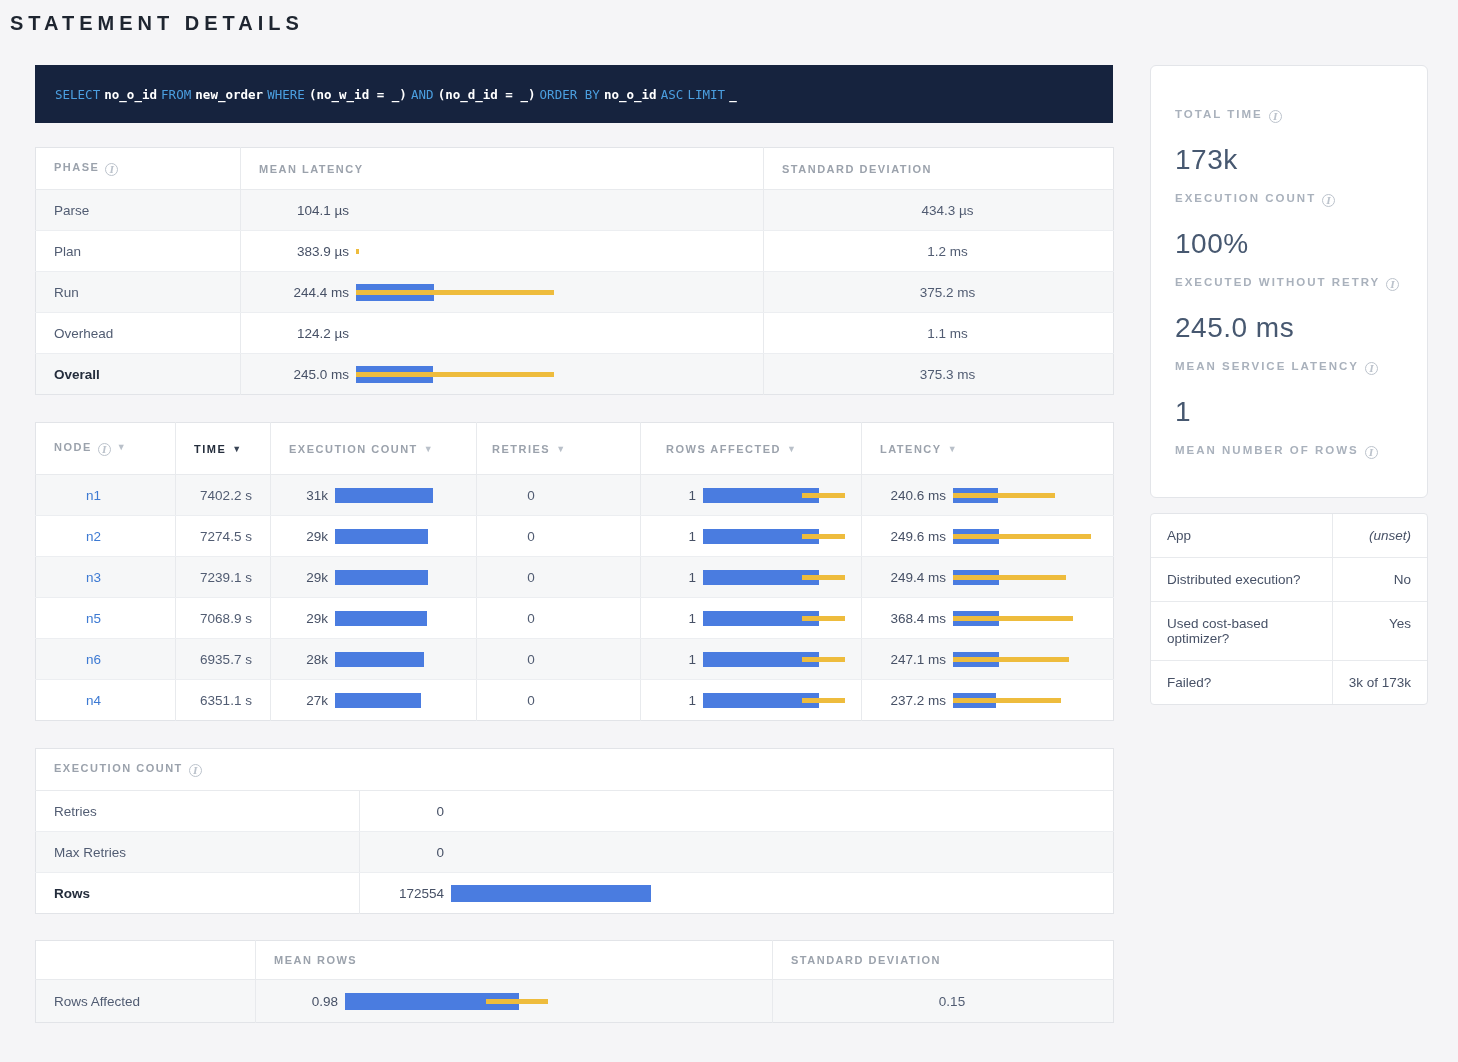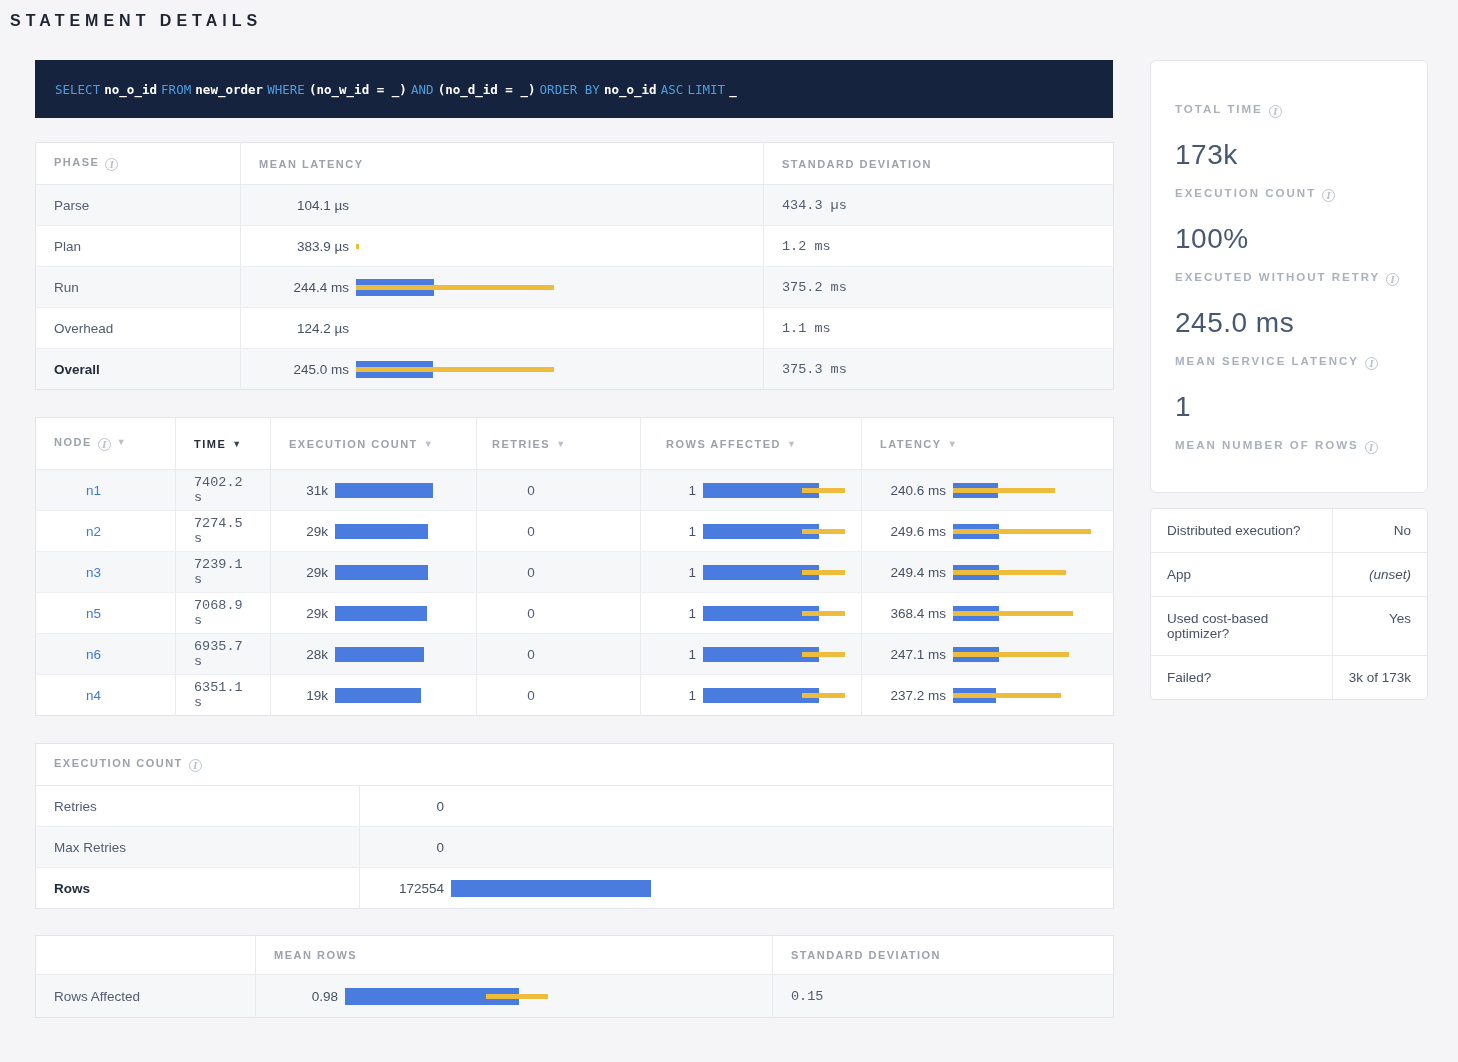--- a/index.html
+++ b/index.html
@@ -8,21 +8,21 @@
     background: #f5f5f7;
     font-family: "Liberation Sans", sans-serif;
     color: #475166;
     --bar-blue: #4a7ce0;
     --bar-yellow: #eebc3d;
     --link-blue: #3d7ad3;
     --sql-keyword: #4b9fe0;
   }
   .page { padding: 8px 0 0 35px; }
   h1.title {
-    font-size: 16px; font-weight: 700; letter-spacing: 5px;
+    font-size: 20px; font-weight: 700; letter-spacing: 5px;
     color: #1e2530; margin: 4px 0 30px -25px;
   }
   .layout { display: flex; align-items: flex-start; }
   .main { width: 1078px; }
   .side { width: 278px; margin-left: 37px; }
 
   
   .sql-box {
     background: #16233e; height: 58px; display: flex; align-items: center;
     padding: 0 20px; margin-bottom: 24px;
@@ -45,21 +45,21 @@
   table.tbl th:last-child, table.tbl td:last-child { border-right: none; }
   table.tbl td {
     font-size: 13.5px; height: 40px; padding: 0 0 0 18px;
     border-bottom: 1px solid #eceef1; border-right: 1px solid #e8eaed;
     color: #515c72;
   }
   table.tbl tr:last-child td { border-bottom: none; }
   tr.stripe td { background: #f6f7f8; }
   td.bold-label, th.dark { color: #242d3c !important; font-weight: 700; }
   .num { display: inline-block; text-align: right; color: #475166; }
-  td.right { text-align: left; padding-right: 20px; font-family: Liberation Mono, monospace; }
+  td.right { text-align: center; padding-right: 20px; }
 
   
   .bar { position: relative; display: inline-block; height: 17px; vertical-align: middle; margin-left: 7px; }
   .bar .bb { position: absolute; left: 0; top: 0; bottom: 0; background: var(--bar-blue); }
   .bar .by { position: absolute; top: 50%; height: 5px; margin-top: -2.5px; background: var(--bar-yellow); }
   .w200 { width: 200px; } .w100 { width: 100px; height: 15px; }
   .w142 { width: 142px; height: 15px; } .w140 { width: 140px; height: 15px; }
   .w205 { width: 205px; }
   .cellflex { display: flex; align-items: center; height: 40px; }
 
@@ -372,21 +372,21 @@
                     <i class="by" style="left: 0%; width: 83%;"></i>
                   </span>
                 </span>
               </td>
           </tr>
           <tr>
             <td><a href="#" class="node-link">n4</a></td>
             <td class="right" style="padding-right:12px">6351.1 s</td>
             <td style="padding-left:0">
                 <span class="cellflex">
-                  <span class="num" style="width:57px">19k</span>
+                  <span class="num" style="width:57px">27k</span>
                   <span class="bar w100">
                     <i class="bb" style="width: 85.5%;"></i>
                   </span>
                 </span>
               </td>
             <td style="text-align:center;padding:0 55px 0 0">0</td>
             <td style="padding-left:0">
                 <span class="cellflex">
                   <span class="num" style="width:55px">1</span>
                   <span class="bar w142">
@@ -503,26 +503,26 @@
         <div class="stat" style="margin-bottom:28px">
           <div class="stat-value">1</div>
           <div class="stat-label"><span>MEAN NUMBER OF ROWS</span><span class="info-icon">i</span></div>
         </div>
       </div>
 
       <div class="app-card">
         <table class="app-tbl">
           <tbody>
             <tr>
+              <td>App</td>
+              <td class="app-val muted-italic">(unset)</td>
+            </tr>
+            <tr>
               <td>Distributed execution?</td>
               <td class="app-val">No</td>
-            </tr>
-            <tr>
-              <td>App</td>
-              <td class="app-val muted-italic">(unset)</td>
             </tr>
             <tr>
               <td>Used cost-based optimizer?</td>
               <td class="app-val">Yes</td>
             </tr>
             <tr>
               <td>Failed?</td>
               <td class="app-val">3k of 173k</td>
             </tr>
           </tbody>

